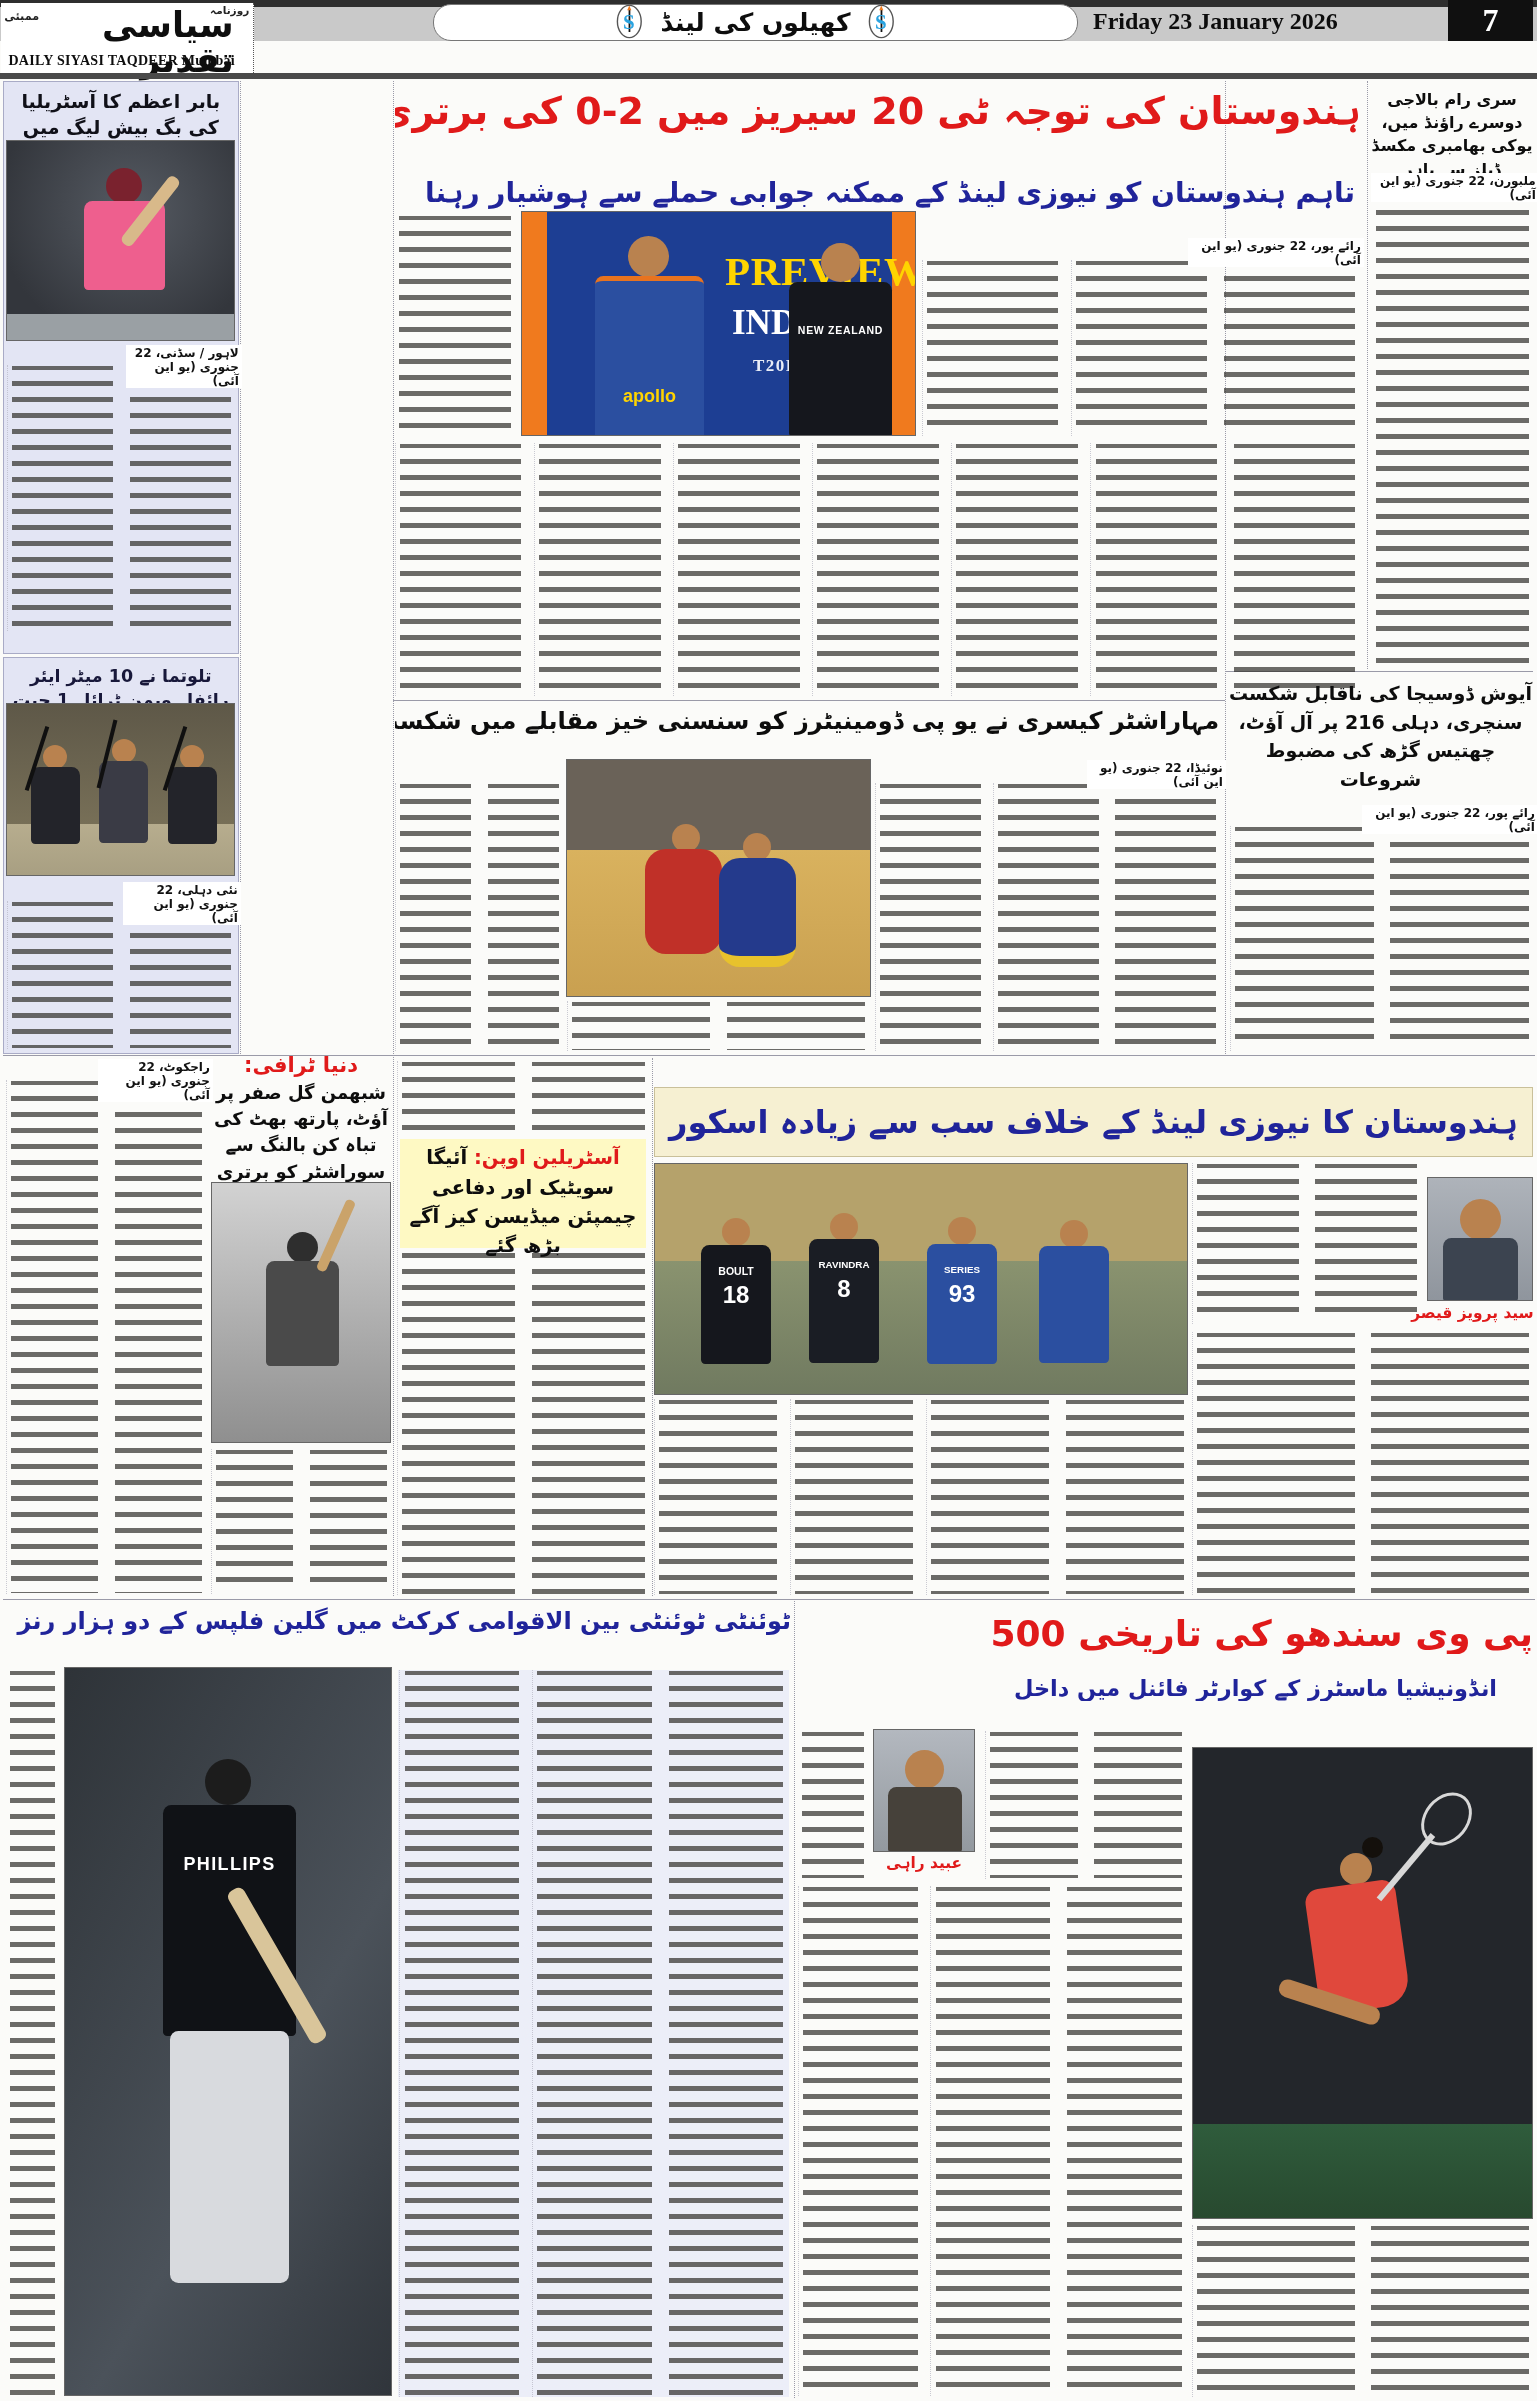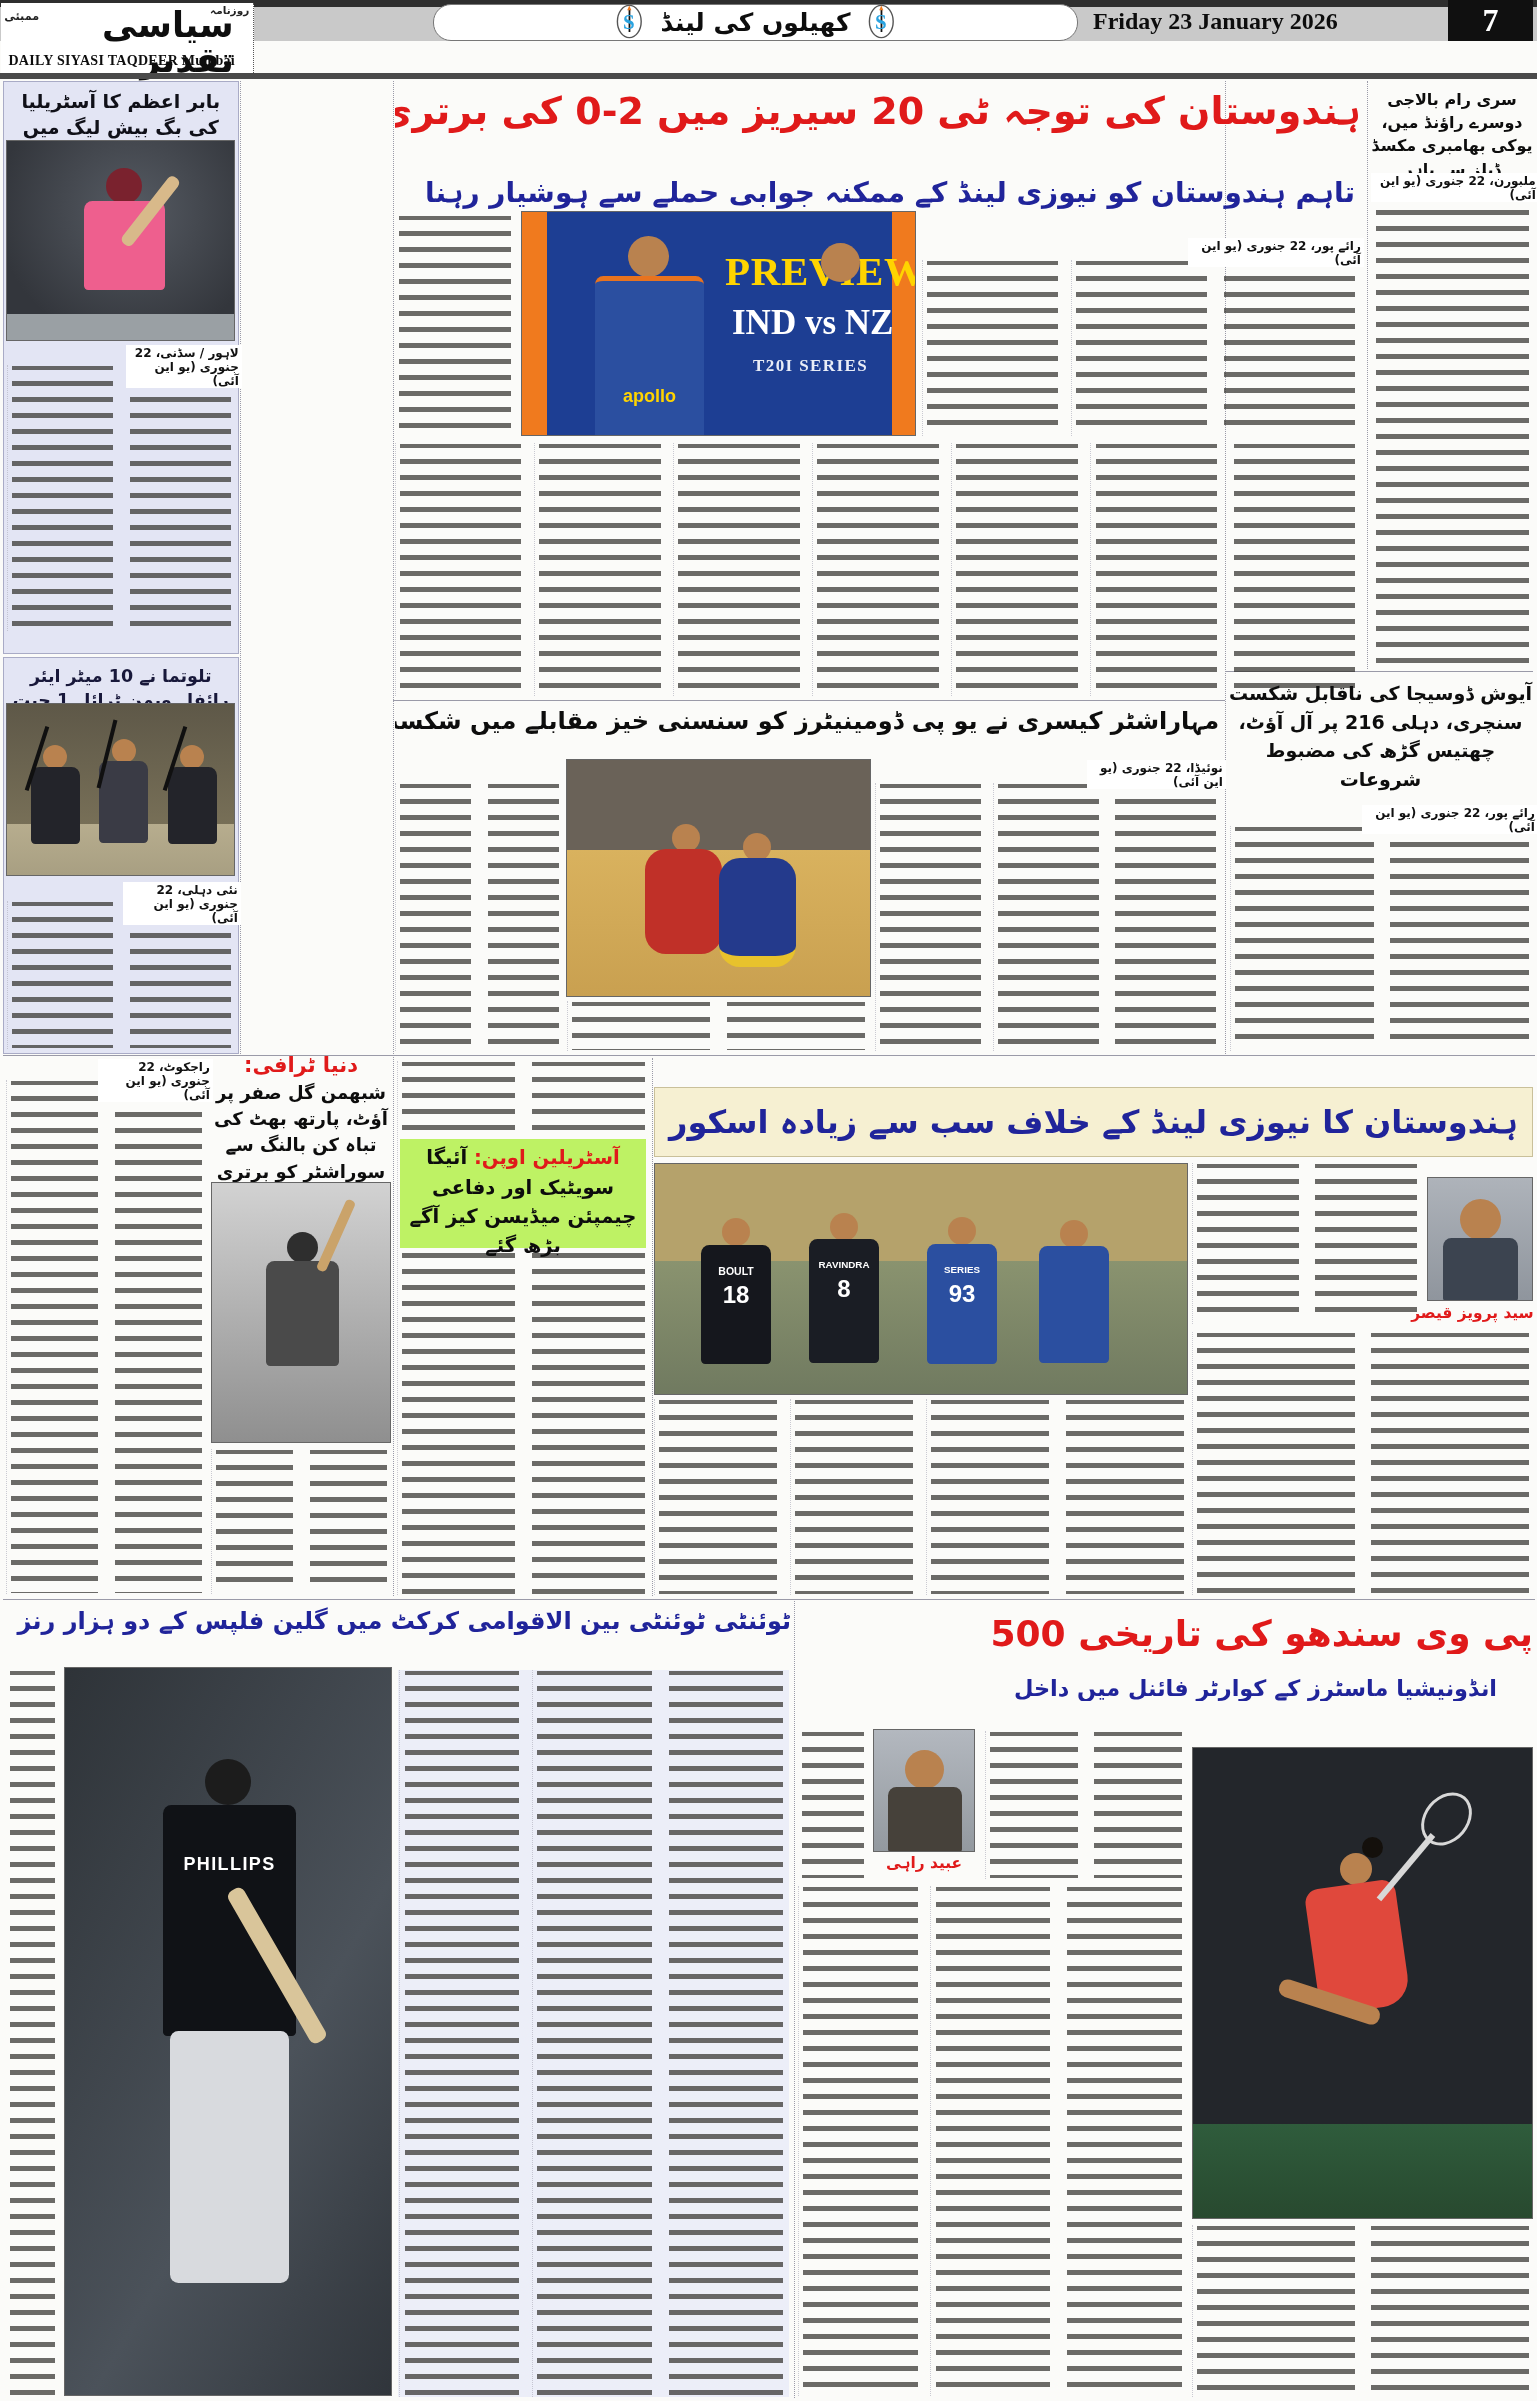--- a/index.html
+++ b/index.html
@@ -124,20 +124,23 @@
     <div class="abs lat b" style="left:203px;top:35px;font-size:41px;color:#ffd400;letter-spacing:0.7px;">PREVIEW</div>
     <div class="abs lat b" style="left:210px;top:91px;font-size:35px;color:#fff;">IND vs NZ</div>
     <div class="abs lat b" style="left:231px;top:144px;font-size:17px;color:#e9edf7;letter-spacing:1.4px;">T20I SERIES</div>
 
     <div class="fig-head" style="left:106px;top:24px;width:41px;height:41px;"></div>
     <div class="fig-torso" style="left:73px;top:64px;width:109px;height:161px;background:#2b4fa0;border-top:5.6px solid #e8731f;">
       <div class="jersey-label" style="top:105px;font-size:18px;color:#ffd400;text-transform:lowercase;">apollo</div>
     </div>
 
     <div class="fig-head" style="left:299px;top:31px;width:39px;height:39px;"></div>
+    <div class="fig-torso" style="left:267px;top:70px;width:103px;height:155px;background:#15171d;">
+      <div class="jersey-label" style="top:42px;font-size:10.5px;letter-spacing:0.7px;">NEW ZEALAND</div>
+    </div>
   </div>
 
   <div class="abs dateline" style="left:1188px;top:238px;width:170px;">رائے پور، 22 جنوری (یو این آئی)</div>
   <div class="abs cols" style="left:922px;top:260px;width:437px;height:176px;">
       <div></div>
       <div></div>
       <div></div>
     </div>
   <div class="abs cols" style="left:395px;top:215px;width:120px;height:221px;">
       <div></div>
@@ -203,21 +206,21 @@
   </div>
   <div class="abs cols" style="left:211px;top:1449px;width:180px;height:145px;">
       <div></div>
       <div></div>
     </div>
 
   <div class="abs cols" style="left:397px;top:1061px;width:252px;height:534px;">
       <div></div>
       <div></div>
     </div>
-  <div class="abs urdu ctr" style="left:400px;top:1139px;width:246px;height:105px;background:#bef264;font-weight:bold;font-size:19.6px;line-height:1.5;padding-top:4.2px;z-index:4;">
+  <div class="abs urdu ctr" style="left:400px;top:1139px;width:246px;height:105px;background:#fef9c3;font-weight:bold;font-size:19.6px;line-height:1.5;padding-top:4.2px;z-index:4;">
     <span class="red">آسٹریلین اوپن:</span>
     <span style="color:#0d0d0d;">آئیگا سویٹیک اور دفاعی چیمپئن میڈیسن کیز آگے بڑھ گئے</span>
   </div>
 
   <div class="abs" style="left:654px;top:1087px;width:879px;height:70px;background:#f6f0d2;border:0.7px solid #c9c09a;box-sizing:border-box;display:flex;align-items:center;justify-content:center;">
     <span class="urdu b navy" style="font-size:32px;white-space:nowrap;">ہندوستان کا نیوزی لینڈ کے خلاف سب سے زیادہ اسکور</span>
   </div>
   <div class="abs photoframe" style="left:654px;top:1163px;width:534px;height:232px;background:linear-gradient(#b5a26b 0 42%,#8a936f 42%,#707a60);">
     <div class="fig-head" style="left:67px;top:54px;width:28px;height:28px;"></div>
     <div class="fig-torso" style="left:46px;top:81px;width:70px;height:119px;background:#15171d;">

